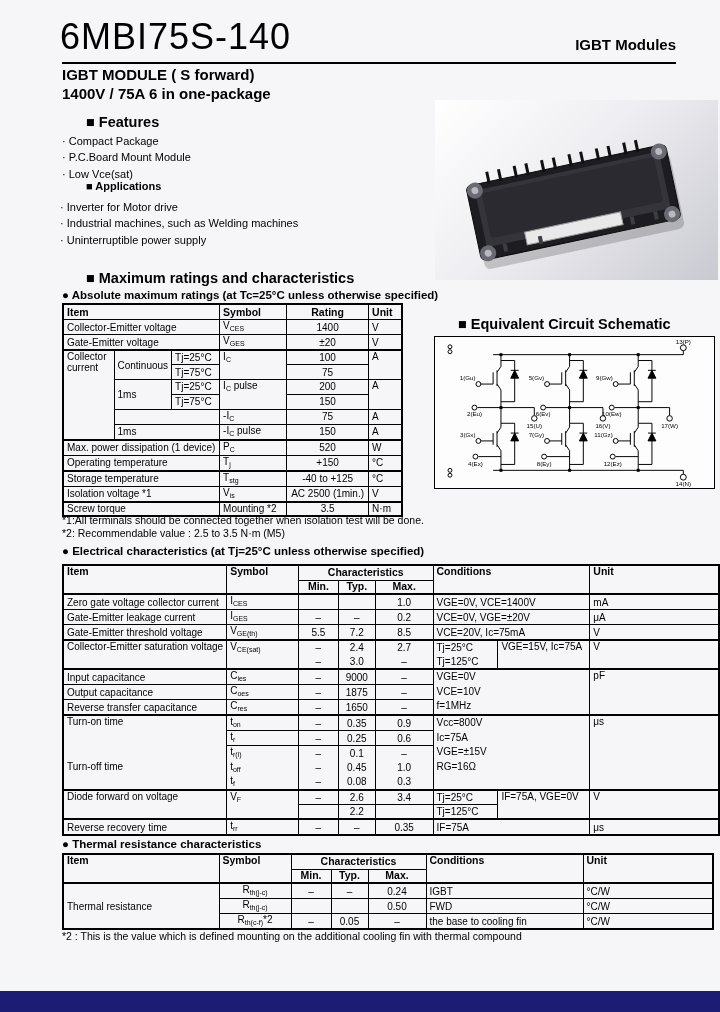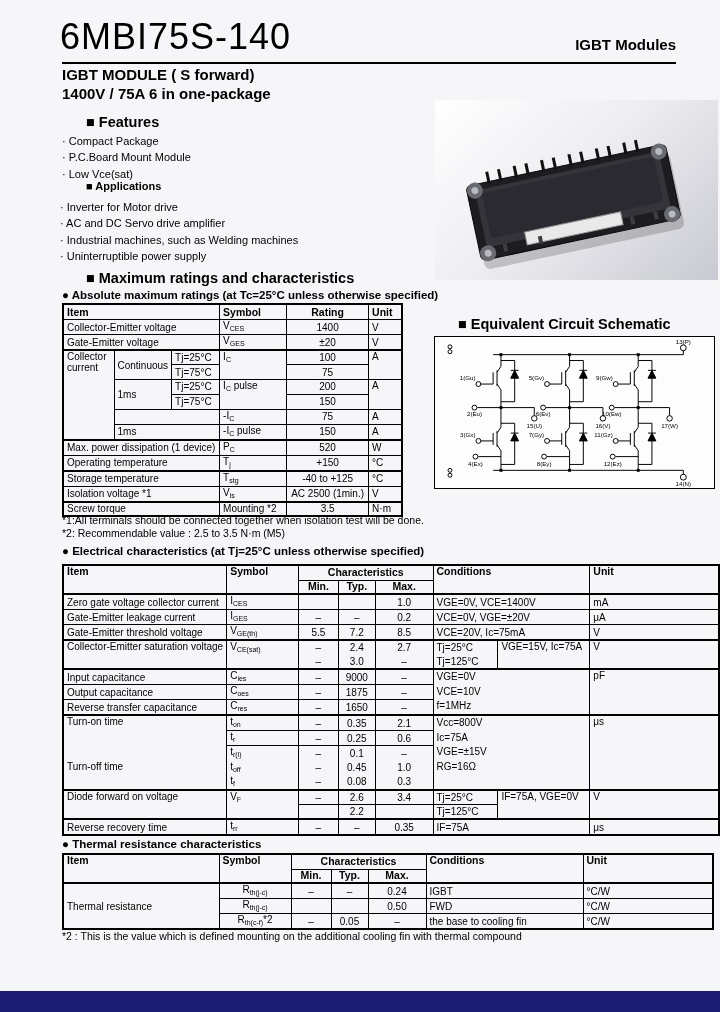--- a/index.html
+++ b/index.html
@@ -45,21 +45,20 @@
 <div class="abs sec-h" style="left:62px;top:114px;">■ Features</div>
 <div class="abs" style="left:62px;top:133px;">
   <div class="li">· Compact  Package</div>
   <div class="li">· P.C.Board Mount Module</div>
   <div class="li">· Low Vce(sat)</div>
 </div>
 
 <div class="abs sec-h" style="left:62px;top:180px;font-size:11px;">■ Applications</div>
 <div class="abs" style="left:60px;top:199px;">
   <div class="li">· Inverter for  Motor drive</div>
-  <div class="li">· AC and DC Servo drive amplifier</div>
   <div class="li">· Industrial machines, such as Welding machines</div>
   <div class="li">· Uninterruptible power supply</div>
 </div>
 
 <div class="abs" id="photo-box">
   <svg width="283" height="180" viewBox="0 0 283 180">
     <g transform="rotate(-12 140 100)">
       <rect x="38" y="74" width="204" height="76" rx="6" fill="#000000" opacity="0.18"></rect>
       <rect x="36" y="64" width="204" height="76" rx="5" fill="#1d1d21" stroke="#0a0a0a"></rect>
       <rect x="44" y="70" width="188" height="58" rx="4" fill="#34343a"></rect>
@@ -465,21 +464,21 @@
     <td class="c bb2">–</td>
   </tr>
   <tr>
     <td rowspan="5" class="vt bb2 rel">
       <div>Turn-on time</div>
       <div style="position:absolute;top:45px;left:3px;">Turn-off time</div>
     </td>
     <td><span>t</span><sub>on</sub></td>
     <td class="c">–</td>
     <td class="c">0.35</td>
-    <td class="c">2.1</td>
+    <td class="c">0.9</td>
     <td rowspan="5" colspan="2" class="vt bb2 condlines">
       <div>Vcc=800V</div>
           <div>Ic=75A</div>
           <div>VGE=±15V</div>
           <div>RG=16Ω</div>
     </td>
     <td rowspan="5" class="vt bb2">μs</td>
   </tr>
   <tr>
     <td><span>t</span><sub>r</sub></td>

